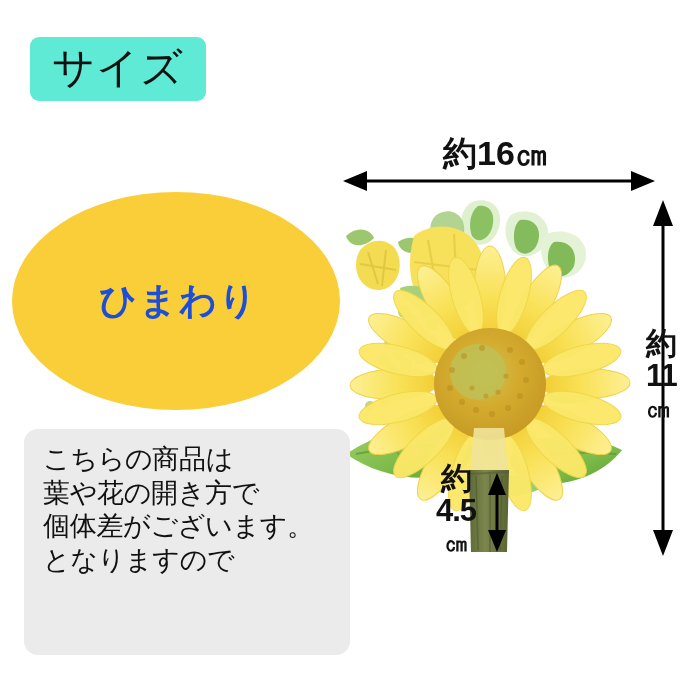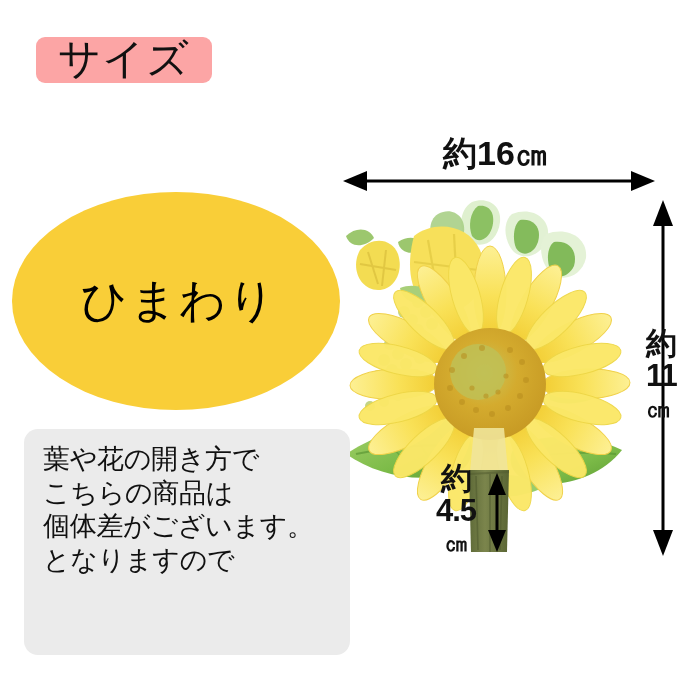--- a/index.html
+++ b/index.html
@@ -16,25 +16,25 @@
     position: relative;
     width: 700px;
     height: 700px;
     background: #ffffff;
     overflow: hidden;
   }
 
   
   .size-badge {
     position: absolute;
-    left: 36px;
+    left: 30px;
     top: 37px;
     width: 176px;
-    height: 46px;
-    background: #fca5a5;
+    height: 64px;
+    background: #5eead4;
     border-radius: 9px;
     display: flex;
     align-items: center;
     justify-content: center;
   }
   .size-badge-label {
     font-size: 42px;
     line-height: 1;
     color: #111111;
     letter-spacing: 1px;
@@ -49,25 +49,25 @@
     top: 192px;
     width: 328px;
     height: 218px;
     background: #f9ce38;
     border-radius: 50%;
     display: flex;
     align-items: center;
     justify-content: center;
   }
   .name-ellipse-label {
-    font-size: 46px;
+    font-size: 37px;
     line-height: 1;
-    color: #000000;
+    color: #1d4ed8;
     letter-spacing: 2px;
-    font-weight: 400;
+    font-weight: 700;
     padding-left: 6px;
     padding-bottom: 2px;
   }
 
   
   .note-box {
     position: absolute;
     left: 24px;
     top: 429px;
     width: 326px;
@@ -341,19 +341,19 @@
     <span class="u">㎝</span>
   </div>
 
   <div class="measure-text m-stem">
     <span>約</span><br>
     <span>4.5</span>
     <span class="u">㎝</span>
   </div>
 
   <div class="note-box">
+    <div class="note-line">こちらの商品は</div>
     <div class="note-line">葉や花の開き方で</div>
-    <div class="note-line">こちらの商品は</div>
     <div class="note-line">個体差がございます。</div>
     <div class="note-line">となりますので</div>
   </div>
 
 </div>
 
 </body></html>

